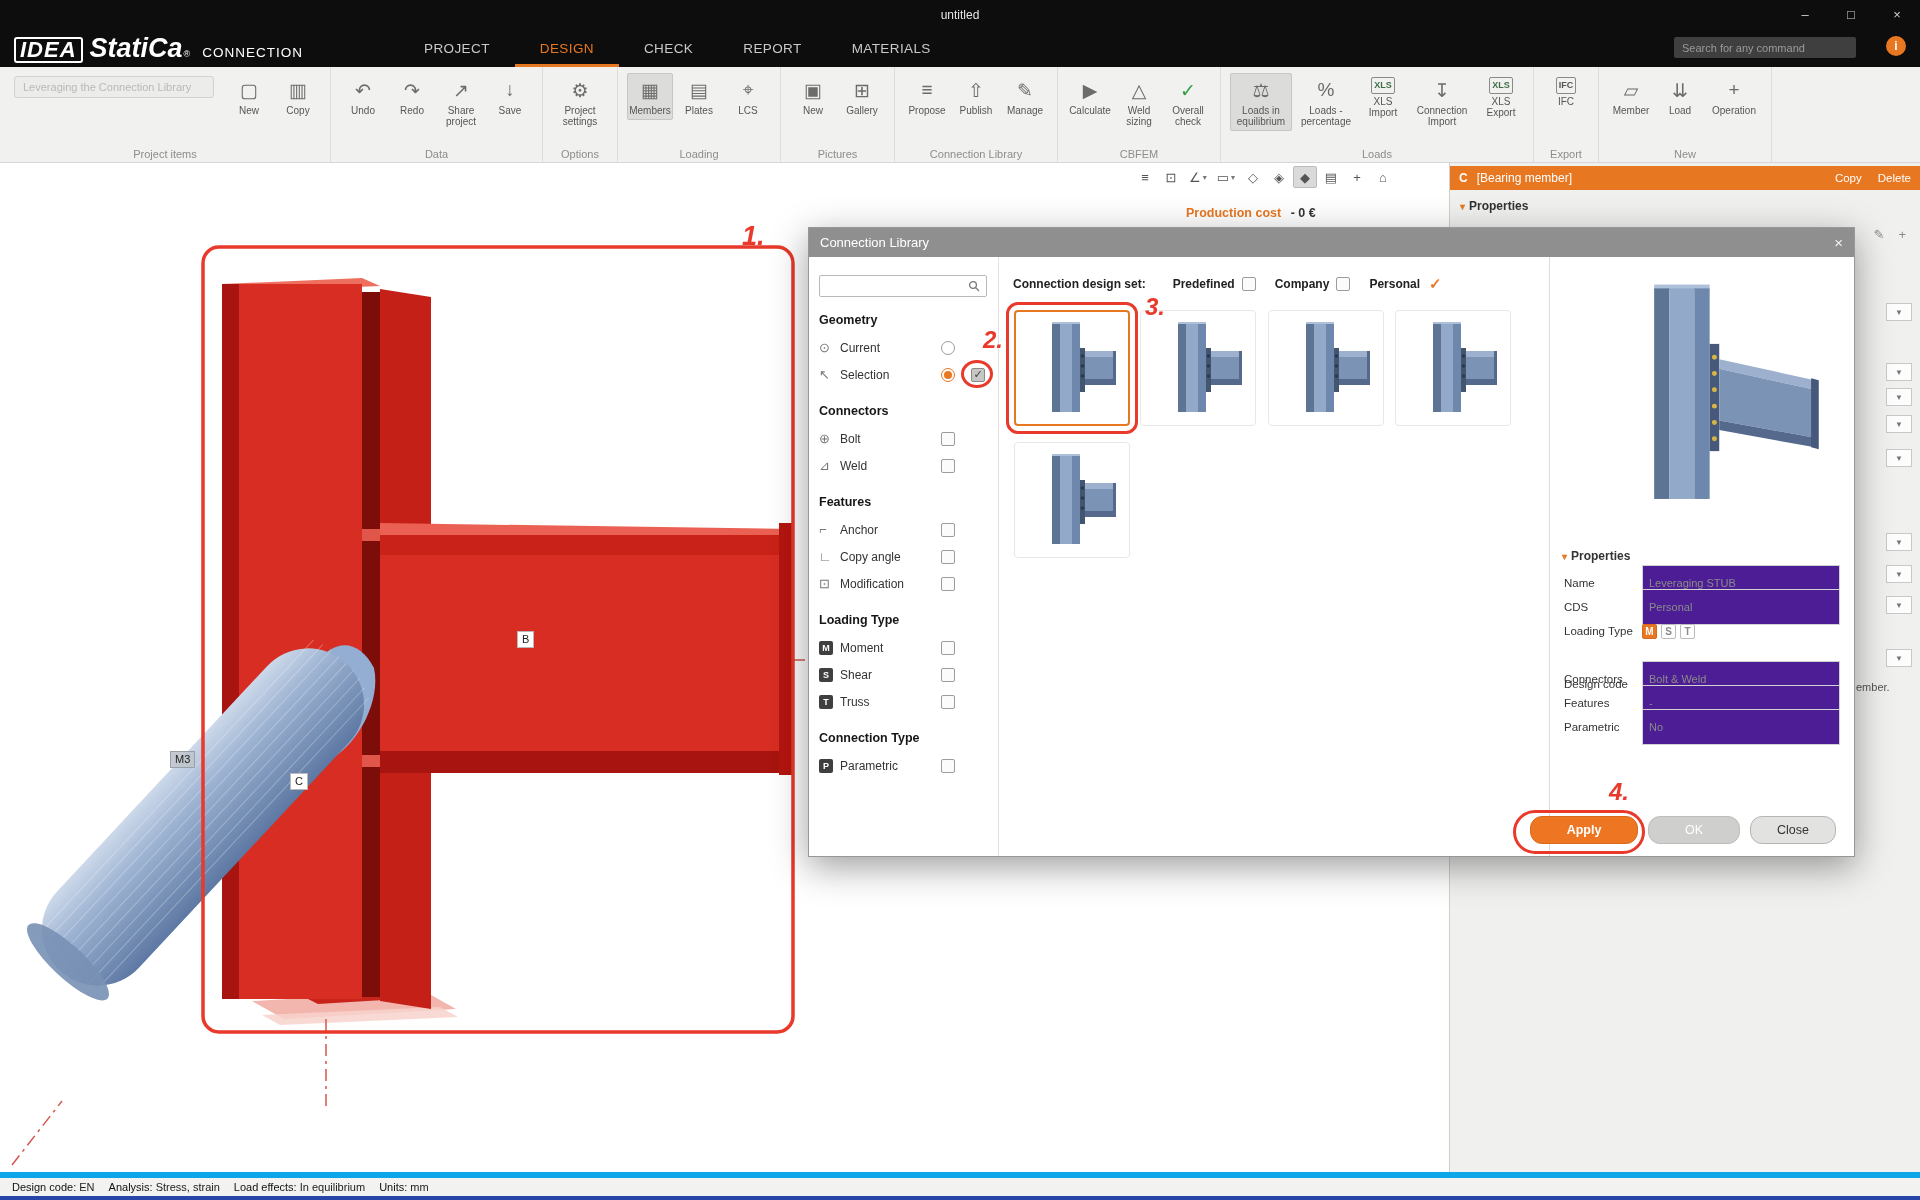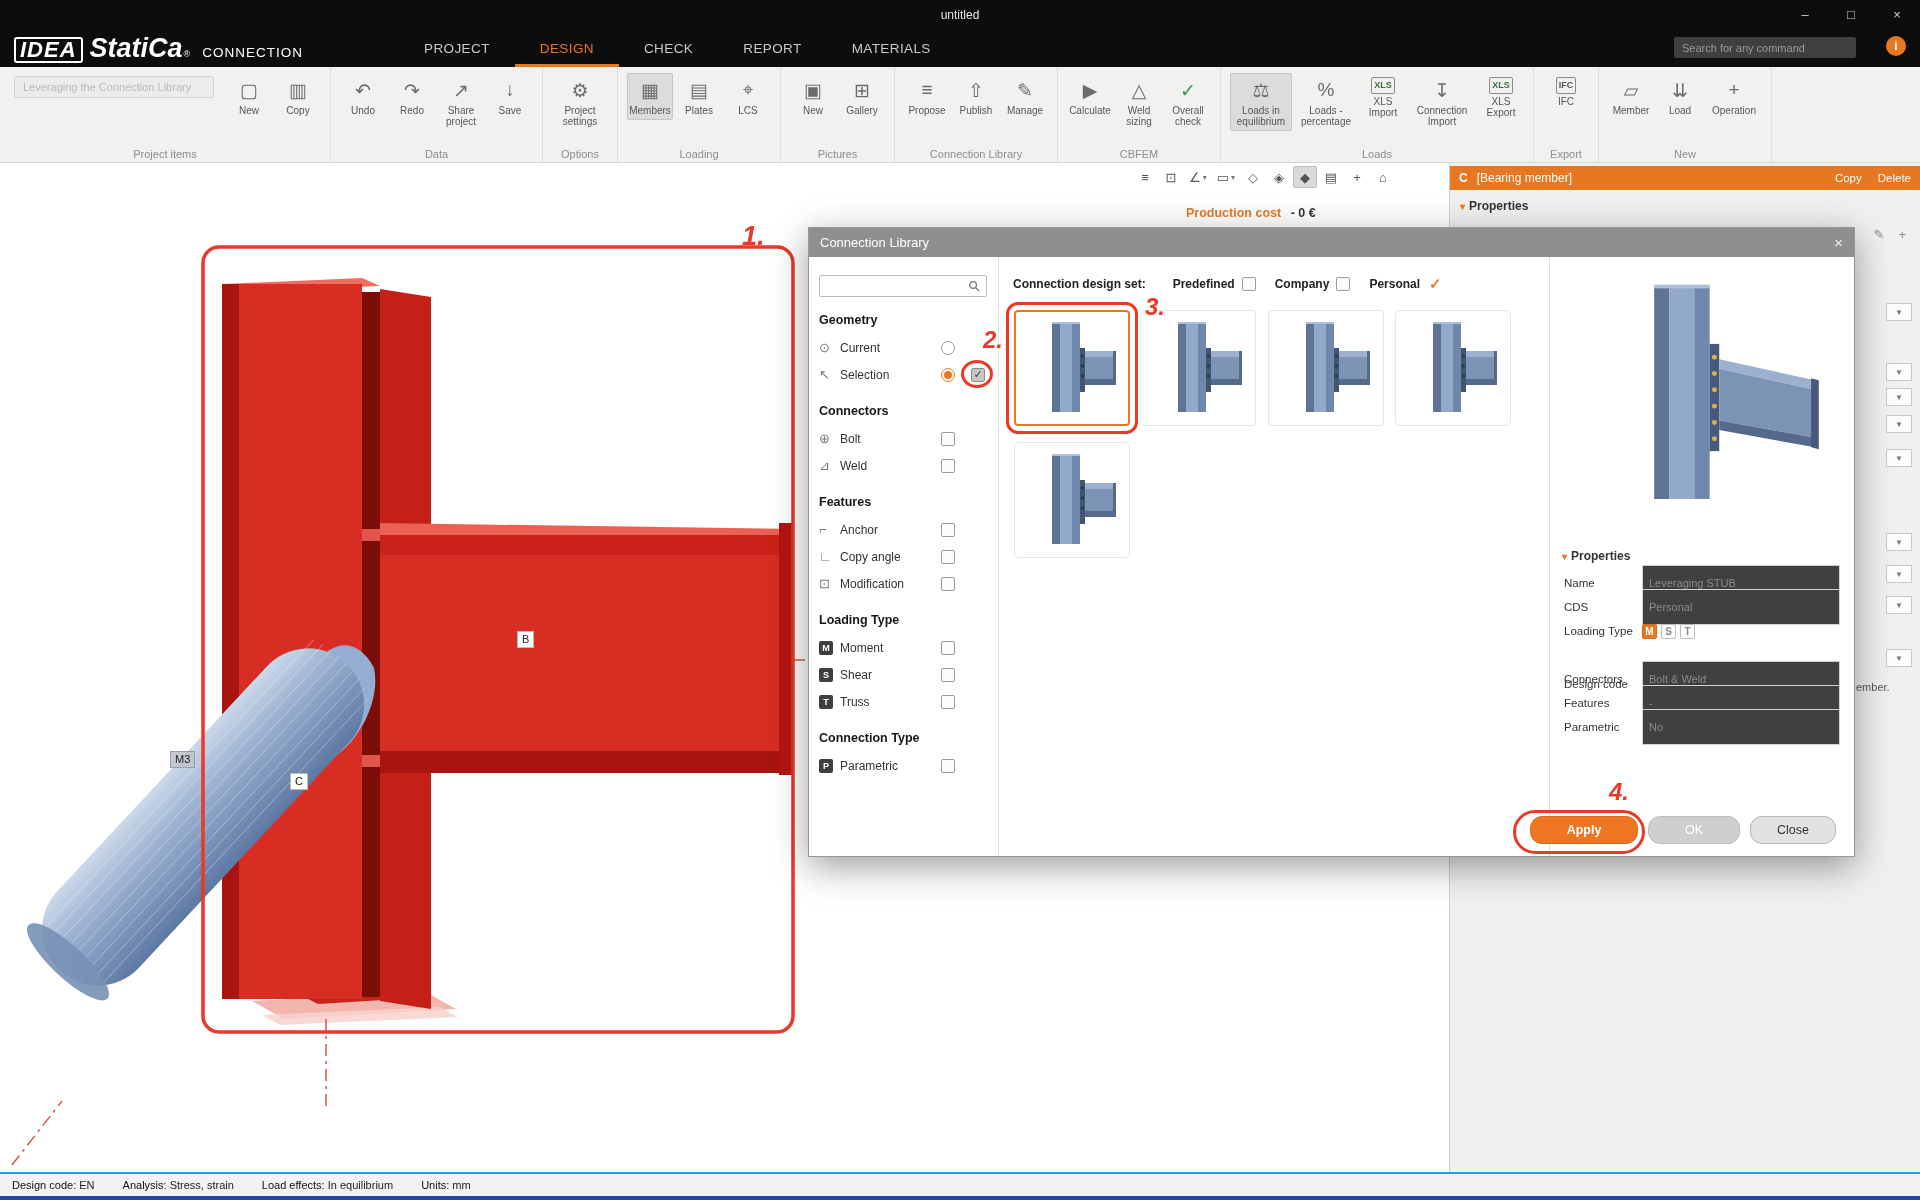--- a/index.html
+++ b/index.html
@@ -98,32 +98,32 @@
   .thumb svg { width:100px; height:100px; }
 
   .ann-rect { position:absolute; border:3px solid #e8392b; border-radius:12px; pointer-events:none; z-index:60; }
   .ann-ellipse { position:absolute; border:3px solid #e8392b; border-radius:50%; pointer-events:none; z-index:60; }
   .dlg-ann-num { position:absolute; color:#e8392b; font-size:24px; font-weight:bold; font-style:italic; z-index:60; }
 
   .pv-svg { position:absolute; left:8px; top:18px; width:288px; height:268px; }
   .pv-props { position:absolute; left:12px; top:292px; font-size:12px; font-weight:bold; color:#333; }
   .pv-row { position:absolute; left:0; right:0; height:24px; display:flex; align-items:center; }
   .pv-label { width:92px; padding-left:14px; font-size:11.5px; color:#333; }
-  .pv-value { flex:1; margin-right:14px; height:36px; border:1px solid #d2d2d0; background:#404040; color:#8b8b89; font-size:11px; display:flex; align-items:center; padding:0 6px; }
+  .pv-value { flex:1; margin-right:14px; height:36px; border:1px solid #d2d2d0; background:#4c1d95; color:#8b8b89; font-size:11px; display:flex; align-items:center; padding:0 6px; }
   .pv-badges { flex:1; display:flex; gap:4px; }
   .lt-badge { width:15px; height:15px; display:flex; align-items:center; justify-content:center; font-size:10px; font-weight:bold; border:1px solid #bbb; background:#fff; color:#8b8b89; border-radius:2px; }
   .lt-badge.on { background:#e87722; border-color:#d96a1d; color:#fff; }
 
   .dlg-buttons { position:absolute; right:18px; bottom:12px; display:flex; gap:10px; }
   .btn { height:28px; display:flex; align-items:center; justify-content:center; font-size:12.5px; border:1px solid #b5b5b3; background:#e2e2e0; color:#333; border-radius:12px; padding:0 20px; min-width:86px; cursor:default; }
   .btn.primary { background:#ee7623; border-color:#d96a1d; color:#fff; font-weight:bold; min-width:108px; }
   .btn.ok { background:#cfcfcd; border-color:#bdbdbb; color:#fff; min-width:92px; }
 
   
-  .statusbar { position:absolute; left:0; top:1172px; width:1920px; height:24px; background:#f2f2f0; border-top:2px solid #0ea5e9; display:flex; align-items:center; gap:28px; padding:0 12px; font-size:11px; color:#222; }
+  .statusbar { position:absolute; left:0; top:1172px; width:1920px; height:24px; background:#f2f2f0; border-top:6px solid #0ea5e9; display:flex; align-items:center; gap:14px; padding:0 12px; font-size:11px; color:#222; }
   .statusbar b { font-weight:normal; color:#111; }
   .bottom-strip { position:absolute; left:0; top:1196px; width:1920px; height:4px; background:#2746a8; }
 </style>
 </head>
 <body>
 
 <svg width="0" height="0" style="position:absolute">
   <defs>
     <symbol id="thumbSym" viewBox="0 0 100 100">
       <rect x="30" y="4" width="28" height="4" fill="#aebfd8"></rect>

